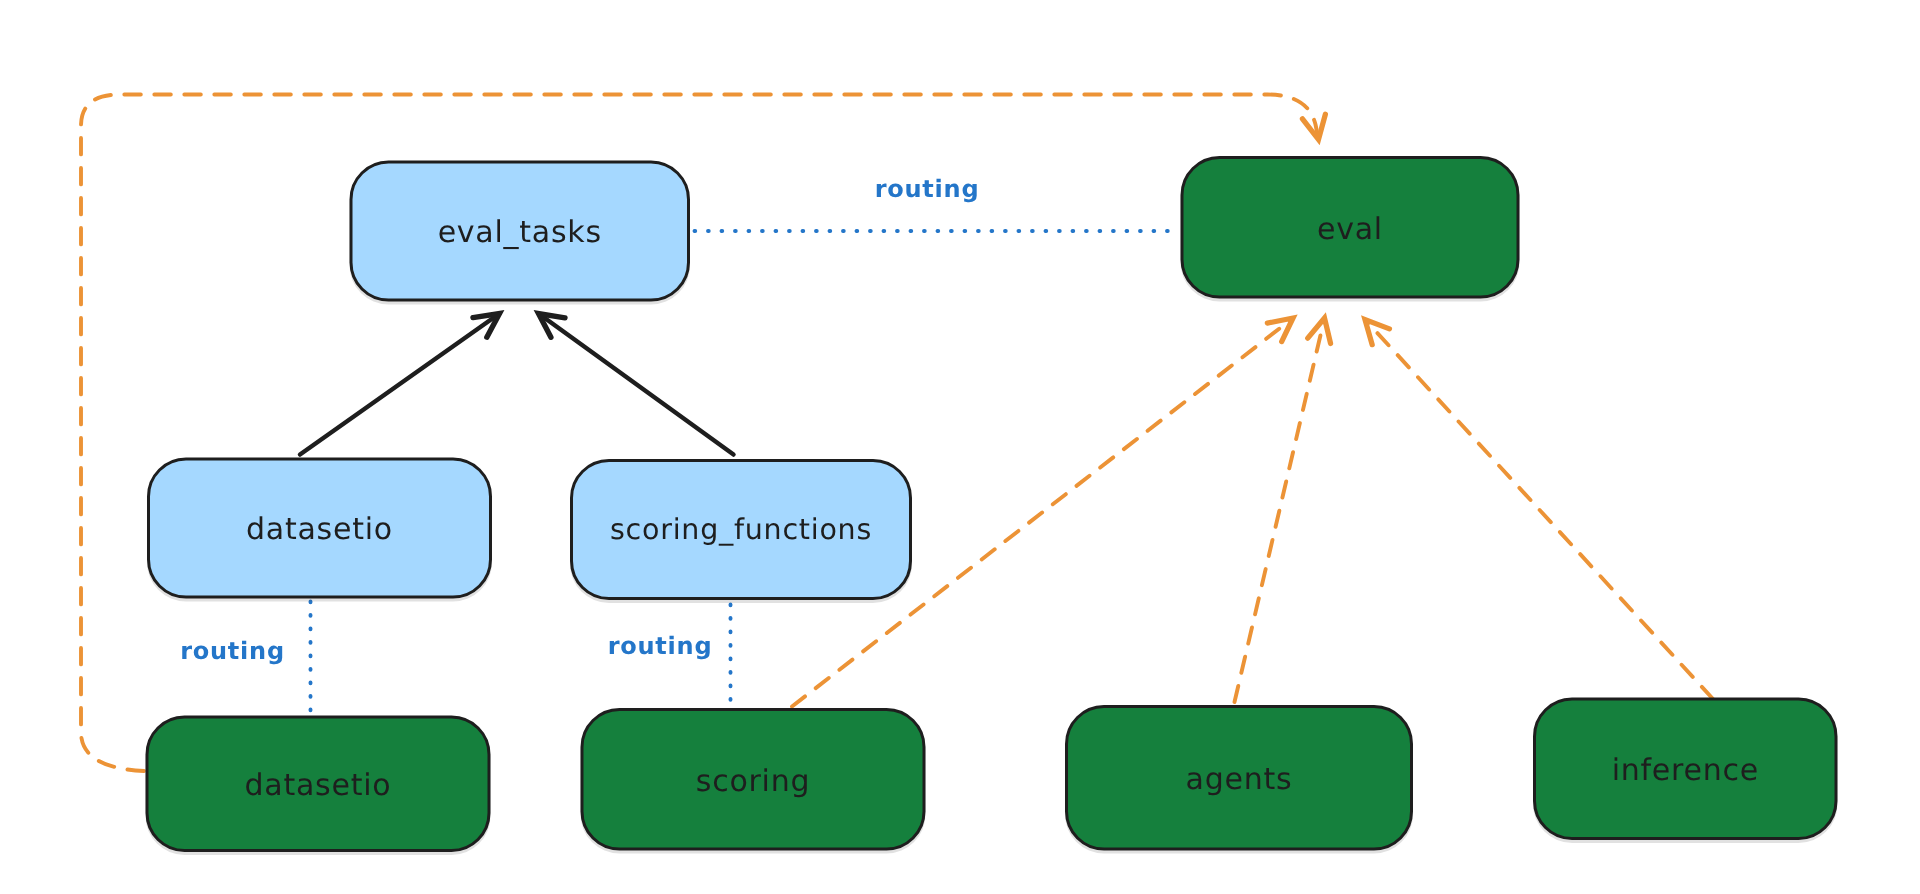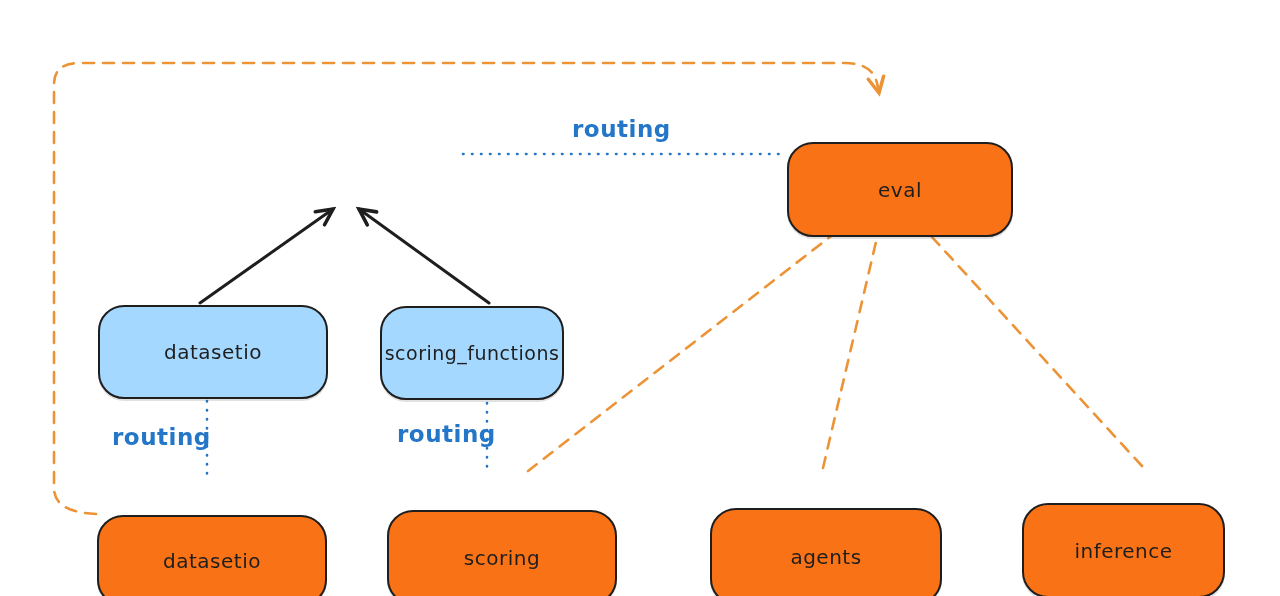--- a/index.html
+++ b/index.html
@@ -29,25 +29,25 @@
     align-items: center;
     justify-content: center;
     font-size: 20px;
     color: #1e1e1e;
     letter-spacing: 0.5px;
     box-shadow: 0 2px 0 rgba(90,90,90,0.18);
     box-sizing: border-box;
     background: #ffffff;
   }
   .node.blue  { background: #a5d8ff; }
-  .node.green { background: #f97316; margin-top: 38px; }
+  .node.green { background: #15803d; }
   .edge-label {
     position: absolute;
     color: #2476c9;
-    font-size: 23px;
+    font-size: 16px;
     font-weight: bold;
     letter-spacing: 0.5px;
     text-align: center;
     white-space: nowrap;
   }
 </style>
 </head>
 <body>
 
 <div class="canvas">
@@ -68,30 +68,33 @@
     <path d="M463,154 L785,154" fill="none" stroke="#2476c9" stroke-width="2.6" stroke-linecap="round" stroke-dasharray="0.5 8.5"></path>
     <path d="M207,401 L207,474" fill="none" stroke="#2476c9" stroke-width="2.6" stroke-linecap="round" stroke-dasharray="0.5 8.5"></path>
     <path d="M487,403 L487,469" fill="none" stroke="#2476c9" stroke-width="2.6" stroke-linecap="round" stroke-dasharray="0.5 8.5"></path>
 
     <path d="M96,514 Q54,512 54,488 L54,84 Q54,63 80,63 L845,63 Q872,63 877,83 L879,93" fill="none" stroke="#ec9336" stroke-width="2.6" stroke-linecap="round" stroke-dasharray="11 9" marker-end="url(#ah-orange)"></path>
     <path d="M528,471 L862,212" fill="none" stroke="#ec9336" stroke-width="2.6" stroke-linecap="round" stroke-dasharray="11 9" marker-end="url(#ah-orange)"></path>
     <path d="M823,468 L883,212" fill="none" stroke="#ec9336" stroke-width="2.6" stroke-linecap="round" stroke-dasharray="11 9" marker-end="url(#ah-orange)"></path>
     <path d="M1142,466 L910,213" fill="none" stroke="#ec9336" stroke-width="2.6" stroke-linecap="round" stroke-dasharray="11 9" marker-end="url(#ah-orange)"></path>
   </svg>
 
+  <div class="node blue" style="left:233px; top:107px; width:227px; height:94px;">
+    <span>eval_tasks</span>
+  </div>
 
   <div class="node green" style="left:787px; top:104px; width:226px; height:95px;">
     <span>eval</span>
   </div>
 
   <div class="node blue" style="left:98px; top:305px; width:230px; height:94px;">
     <span>datasetio</span>
   </div>
 
-  <div class="node blue" style="left:380px; top:306px; width:184px; height:94px; font-size:19px;">
+  <div class="node blue" style="left:380px; top:306px; width:228px; height:94px; font-size:19px;">
     <span>scoring_functions</span>
   </div>
 
   <div class="node green" style="left:97px; top:477px; width:230px; height:91px;text-align:center;">
     <span>datasetio</span>
   </div>
 
   <div class="node green" style="left:387px; top:472px; width:230px; height:95px;">
     <span>scoring</span>
   </div>

